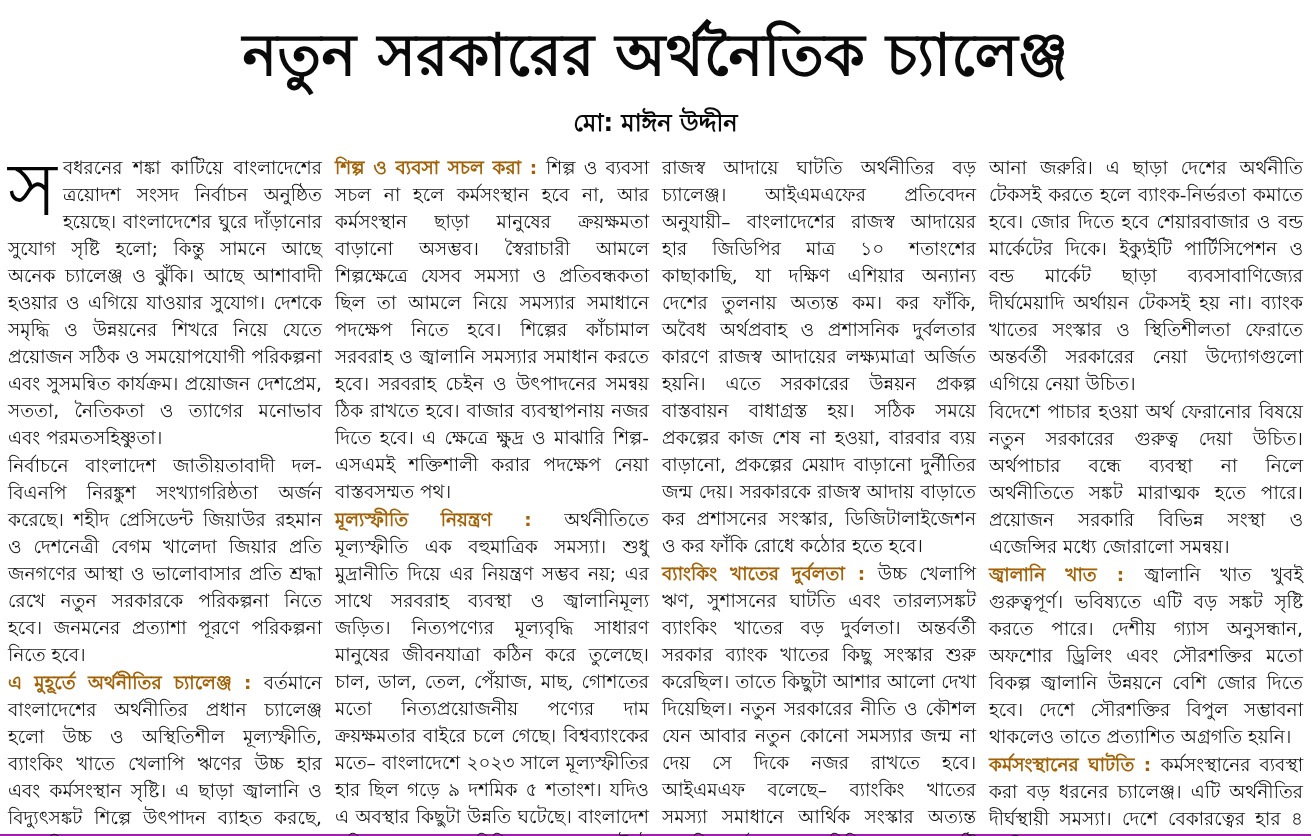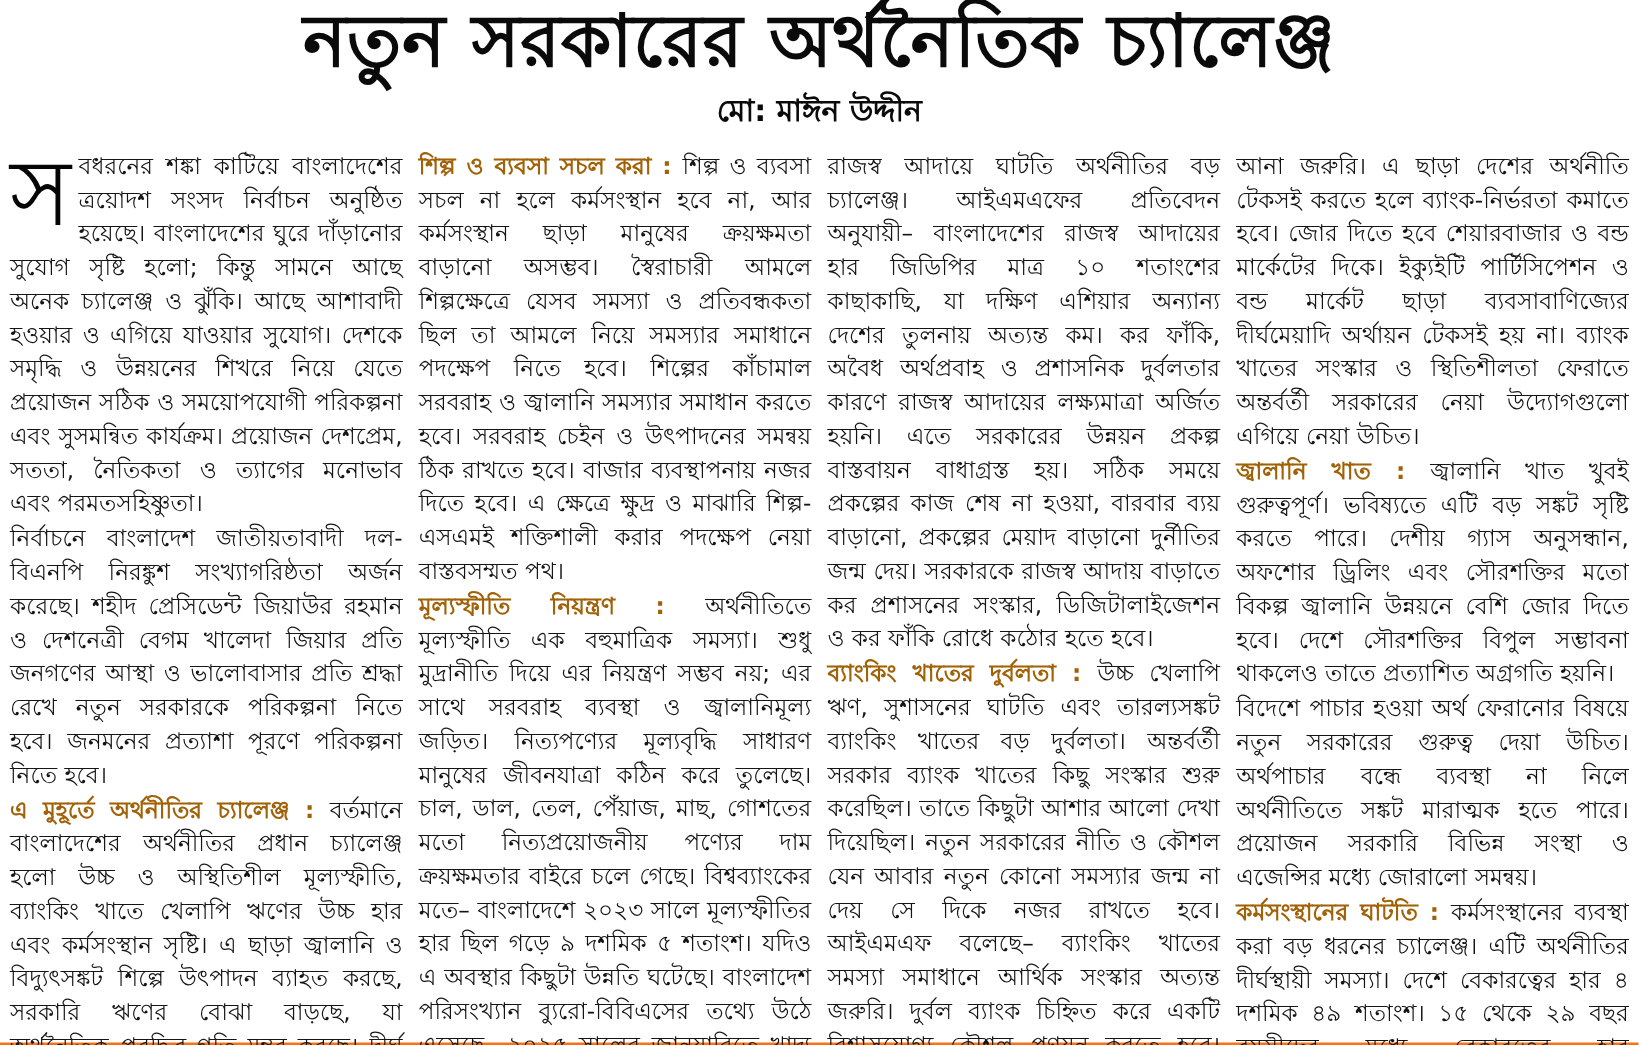--- a/index.html
+++ b/index.html
@@ -8,36 +8,36 @@
     width: 1311px;
     height: 836px;
     overflow: hidden;
     font-family: "DejaVu Sans", "Liberation Sans", sans-serif;
     color: #111;
     position: relative;
   }
   .page {
     width: 1311px;
     height: 836px;
-    padding: 0 8px 4px 8px;
-    border-bottom: 2px solid #f97316;
+    padding: 22px 8px 4px 8px;
+    border-bottom: 2px solid #a21caf;
   }
   .headline {
     text-align: center;
     font-size: 58px;
     font-weight: 700;
     line-height: 1.15;
     color: #0a0a0a;
     letter-spacing: 0.5px;
   }
   .byline {
     text-align: center;
     font-size: 24px;
     font-weight: 700;
-    margin-top: 3px;
+    margin-top: 15px;
     margin-bottom: 10px;
     color: #0a0a0a;
   }
   .columns {
     display: flex;
     gap: 13px;
     align-items: stretch;
   }
   .col {
     flex: 1 1 0;
@@ -73,18 +73,18 @@
       <div class="col">
         <p class="para"><b class="runhead">শিল্প ও ব্যবসা সচল করা : </b>শিল্প ও ব্যবসা সচল না হলে কর্মসংস্থান হবে না, আর কর্মসংস্থান ছাড়া মানুষের ক্রয়ক্ষমতা বাড়ানো অসম্ভব। স্বৈরাচারী আমলে শিল্পক্ষেত্রে যেসব সমস্যা ও প্রতিবন্ধকতা ছিল তা আমলে নিয়ে সমস্যার সমাধানে পদক্ষেপ নিতে হবে। শিল্পের কাঁচামাল সরবরাহ ও জ্বালানি সমস্যার সমাধান করতে হবে। সরবরাহ চেইন ও উৎপাদনের সমন্বয় ঠিক রাখতে হবে। বাজার ব্যবস্থাপনায় নজর দিতে হবে। এ ক্ষেত্রে ক্ষুদ্র ও মাঝারি শিল্প-এসএমই শক্তিশালী করার পদক্ষেপ নেয়া বাস্তবসম্মত পথ।</p>
         <p class="para"><b class="runhead">মূল্যস্ফীতি নিয়ন্ত্রণ : </b>অর্থনীতিতে মূল্যস্ফীতি এক বহুমাত্রিক সমস্যা। শুধু মুদ্রানীতি দিয়ে এর নিয়ন্ত্রণ সম্ভব নয়; এর সাথে সরবরাহ ব্যবস্থা ও জ্বালানিমূল্য জড়িত। নিত্যপণ্যের মূল্যবৃদ্ধি সাধারণ মানুষের জীবনযাত্রা কঠিন করে তুলেছে। চাল, ডাল, তেল, পেঁয়াজ, মাছ, গোশতের মতো নিত্যপ্রয়োজনীয় পণ্যের দাম ক্রয়ক্ষমতার বাইরে চলে গেছে। বিশ্বব্যাংকের মতে– বাংলাদেশে ২০২৩ সালে মূল্যস্ফীতির হার ছিল গড়ে ৯ দশমিক ৫ শতাংশ। যদিও এ অবস্থার কিছুটা উন্নতি ঘটেছে। বাংলাদেশ পরিসংখ্যান ব্যুরো-বিবিএসের তথ্যে উঠে এসেছে– ২০২৫ সালের জানুয়ারিতে খাদ্য মূল্যস্ফীতি কমে ১০ দশমিক ৭২ শতাংশে নেমে এসেছে, যা ডিসেম্বরে ছিল ১২ দশমিক ৯২ শতাংশ। বর্তমানে মূল্যস্ফীতি প্রায় সাড়ে ৮ শতাংশের মধ্যে থাকলেও বাজার ব্যবস্থাপনায় দুর্বলতা, মজুদদারি ও চোরাচালানের মতো সমস্যা এখনো বিদ্যমান। নতুন সরকারকে এ সমস্যার সমাধানে বাজার মনিটরিং জোরদার করতে হবে এবং মজুদদারদের বিরুদ্ধে কঠোর ব্যবস্থা নিতে হবে।</p>
       </div>
       <div class="col">
         <p class="para">রাজস্ব আদায়ে ঘাটতি অর্থনীতির বড় চ্যালেঞ্জ। আইএমএফের প্রতিবেদন অনুযায়ী– বাংলাদেশের রাজস্ব আদায়ের হার জিডিপির মাত্র ১০ শতাংশের কাছাকাছি, যা দক্ষিণ এশিয়ার অন্যান্য দেশের তুলনায় অত্যন্ত কম। কর ফাঁকি, অবৈধ অর্থপ্রবাহ ও প্রশাসনিক দুর্বলতার কারণে রাজস্ব আদায়ের লক্ষ্যমাত্রা অর্জিত হয়নি। এতে সরকারের উন্নয়ন প্রকল্প বাস্তবায়ন বাধাগ্রস্ত হয়। সঠিক সময়ে প্রকল্পের কাজ শেষ না হওয়া, বারবার ব্যয় বাড়ানো, প্রকল্পের মেয়াদ বাড়ানো দুর্নীতির জন্ম দেয়। সরকারকে রাজস্ব আদায় বাড়াতে কর প্রশাসনের সংস্কার, ডিজিটালাইজেশন ও কর ফাঁকি রোধে কঠোর হতে হবে।</p>
         <p class="para"><b class="runhead">ব্যাংকিং খাতের দুর্বলতা : </b>উচ্চ খেলাপি ঋণ, সুশাসনের ঘাটতি এবং তারল্যসঙ্কট ব্যাংকিং খাতের বড় দুর্বলতা। অন্তর্বর্তী সরকার ব্যাংক খাতের কিছু সংস্কার শুরু করেছিল। তাতে কিছুটা আশার আলো দেখা দিয়েছিল। নতুন সরকারের নীতি ও কৌশল যেন আবার নতুন কোনো সমস্যার জন্ম না দেয় সে দিকে নজর রাখতে হবে। আইএমএফ বলেছে– ব্যাংকিং খাতের সমস্যা সমাধানে আর্থিক সংস্কার অত্যন্ত জরুরি। দুর্বল ব্যাংক চিহ্নিত করে একটি বিশ্বাসযোগ্য কৌশল প্রণয়ন করতে হবে। সেখানে মূলধন ঘাটতি, প্রয়োজনীয় সরকারি সহায়তা, আইনি কাঠামোয় পুনর্গঠন এবং অর্থের উৎস নির্ধারণ করা থাকবে। এ ছাড়া রাষ্ট্রায়ত্ত ব্যাংকের সম্পদ মান পর্যালোচনা প্রয়োজন। ব্যাংক পরিচালনা, স্বচ্ছতা, নিরাপত্তা ও খেলাপি ঋণ পুনরুদ্ধার প্রক্রিয়া উন্নয়নের প্রচেষ্টা অব্যাহত রাখতে হবে। স্বৈরাচারী আমলে যেভাবে ব্যাংক লুট করা হয় তা যেন আর না হয়। শুধু এককালীন কোনো সিদ্ধান্তে ব্যাংক খাতের সমস্যার সমাধান সম্ভব নয়। ব্যাংকিং খাতের কাঠামোগত দুর্বলতা দূর করতে ধারাবাহিক সংস্কার প্রয়োজন। একই সাথে নিয়ন্ত্রক সংস্থার সক্ষমতা বৃদ্ধি এবং বাজারে গ্রাহকদের আস্থা ফিরিয়ে</p>
       </div>
       <div class="col">
         <p class="para">আনা জরুরি। এ ছাড়া দেশের অর্থনীতি টেকসই করতে হলে ব্যাংক-নির্ভরতা কমাতে হবে। জোর দিতে হবে শেয়ারবাজার ও বন্ড মার্কেটের দিকে। ইক্যুইটি পার্টিসিপেশন ও বন্ড মার্কেট ছাড়া ব্যবসাবাণিজ্যের দীর্ঘমেয়াদি অর্থায়ন টেকসই হয় না। ব্যাংক খাতের সংস্কার ও স্থিতিশীলতা ফেরাতে অন্তর্বর্তী সরকারের নেয়া উদ্যোগগুলো এগিয়ে নেয়া উচিত।</p>
+        <p class="para">বিদেশে পাচার হওয়া অর্থ ফেরানোর বিষয়ে নতুন সরকারের গুরুত্ব দেয়া উচিত। অর্থপাচার বন্ধে ব্যবস্থা না নিলে অর্থনীতিতে সঙ্কট মারাত্মক হতে পারে। প্রয়োজন সরকারি বিভিন্ন সংস্থা ও এজেন্সির মধ্যে জোরালো সমন্বয়।</p>
         <p class="para"><b class="runhead">জ্বালানি খাত : </b>জ্বালানি খাত খুবই গুরুত্বপূর্ণ। ভবিষ্যতে এটি বড় সঙ্কট সৃষ্টি করতে পারে। দেশীয় গ্যাস অনুসন্ধান, অফশোর ড্রিলিং এবং সৌরশক্তির মতো বিকল্প জ্বালানি উন্নয়নে বেশি জোর দিতে হবে। দেশে সৌরশক্তির বিপুল সম্ভাবনা থাকলেও তাতে প্রত্যাশিত অগ্রগতি হয়নি।</p>
-        <p class="para">বিদেশে পাচার হওয়া অর্থ ফেরানোর বিষয়ে নতুন সরকারের গুরুত্ব দেয়া উচিত। অর্থপাচার বন্ধে ব্যবস্থা না নিলে অর্থনীতিতে সঙ্কট মারাত্মক হতে পারে। প্রয়োজন সরকারি বিভিন্ন সংস্থা ও এজেন্সির মধ্যে জোরালো সমন্বয়।</p>
         <p class="para"><b class="runhead">কর্মসংস্থানের ঘাটতি : </b>কর্মসংস্থানের ব্যবস্থা করা বড় ধরনের চ্যালেঞ্জ। এটি অর্থনীতির দীর্ঘস্থায়ী সমস্যা। দেশে বেকারত্বের হার ৪ দশমিক ৪৯ শতাংশ। ১৫ থেকে ২৯ বছর বয়সীদের মধ্যে বেকারত্বের হার উল্লেখযোগ্যভাবে বেশি, যা ১৭ দশমিক ৭ শতাংশ পর্যন্ত হতে পারে। সরকারি ও বেসরকারি খাতে নতুন চাকরির সুযোগ সীমিত। যুবসমাজে হতাশা বাড়ছে। এ ক্ষেত্রে সরকারকে বেসরকারি খাতের সাথে সমন্বয় করে কর্মসংস্থান সৃষ্টির কার্যকর পরিকল্পনা নিতে হবে।</p>
       </div>
     </div>
 </div>
 
 </body></html>

